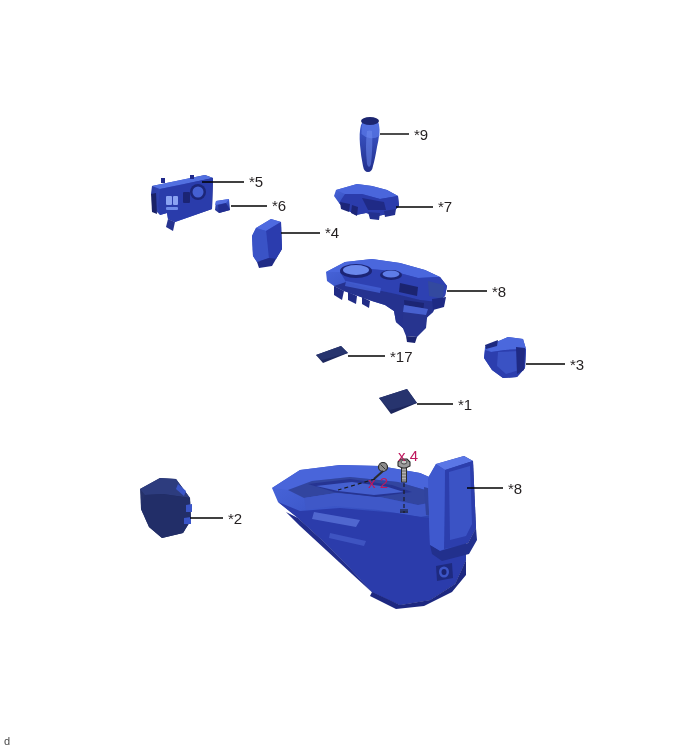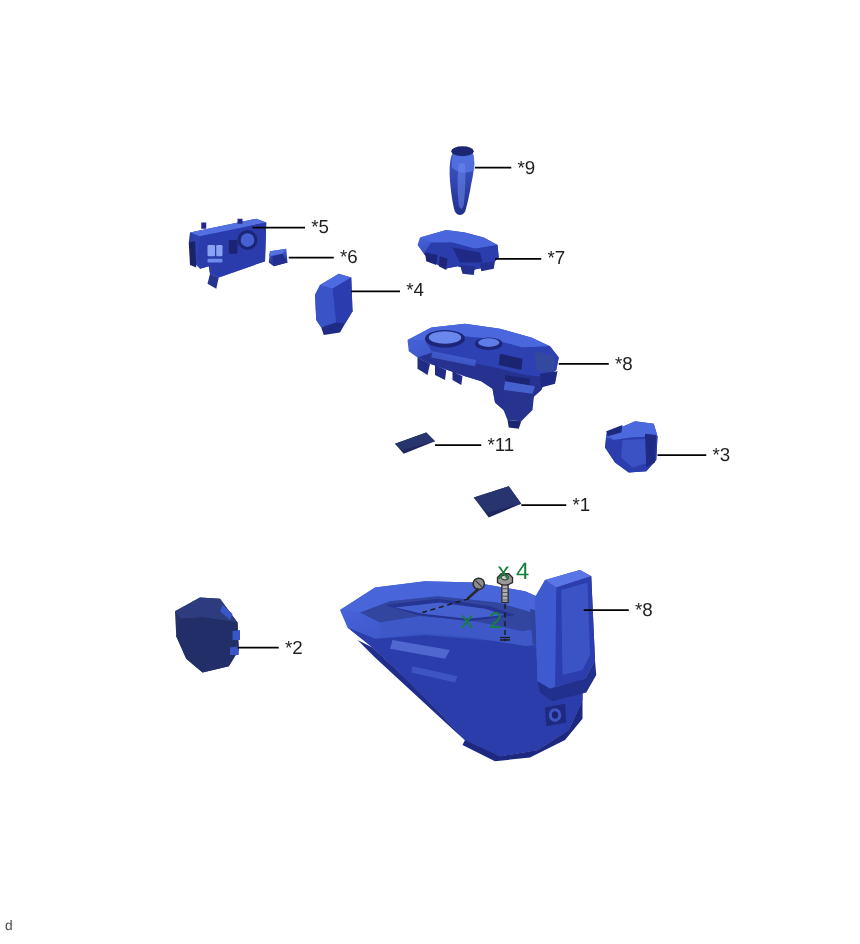--- a/index.html
+++ b/index.html
@@ -25,22 +25,22 @@
     position: absolute;
     font-family: "Liberation Sans", sans-serif;
     font-size: 15px;
     color: #231f20;
     white-space: nowrap;
     letter-spacing: 0px;
   }
   .qty-label {
     position: absolute;
     font-family: "Liberation Sans", sans-serif;
-    font-size: 19px;
-    color: #15803d;
+    font-size: 15px;
+    color: #be185d;
     white-space: nowrap;
   }
   .corner-mark {
     position: absolute;
     left: 4px;
     top: 735px;
     font-family: "Liberation Sans", sans-serif;
     font-size: 11px;
     color: #4a4a4a;
   }
@@ -246,25 +246,25 @@
     </g>
 </svg>
 
 <div id="callout-labels">
     <div class="callout-label" style="left: 414px; top: 126px;">*9</div>
     <div class="callout-label" style="left: 249px; top: 173px;">*5</div>
     <div class="callout-label" style="left: 272px; top: 197px;">*6</div>
     <div class="callout-label" style="left: 438px; top: 198px;">*7</div>
     <div class="callout-label" style="left: 325px; top: 224px;">*4</div>
     <div class="callout-label" style="left: 492px; top: 283px;">*8</div>
-    <div class="callout-label" style="left: 390px; top: 348px;">*11</div>
+    <div class="callout-label" style="left: 390px; top: 348px;">*17</div>
     <div class="callout-label" style="left: 570px; top: 356px;">*3</div>
     <div class="callout-label" style="left: 458px; top: 396px;">*1</div>
     <div class="callout-label" style="left: 508px; top: 480px;">*8</div>
     <div class="callout-label" style="left: 228px; top: 510px;">*2</div>
   </div>
 
 <div id="qty-labels">
-    <div class="qty-label" style="left: 368px; top: 486px; font-family: Liberation Mono, monospace;">x 2</div>
+    <div class="qty-label" style="left: 368px; top: 474px;">x 2</div>
     <div class="qty-label" style="left: 398px; top: 447px;">x 4</div>
   </div>
 
 <div class="corner-mark">d</div>
 
 </body></html>

